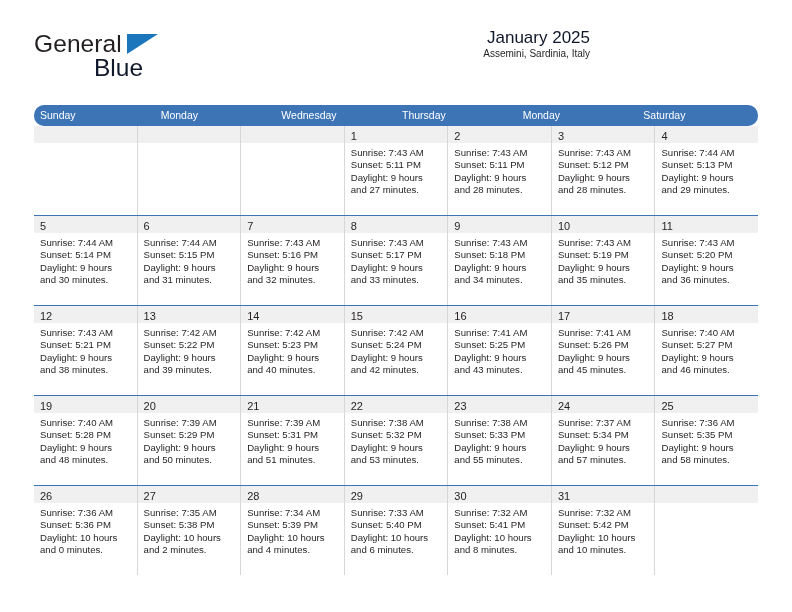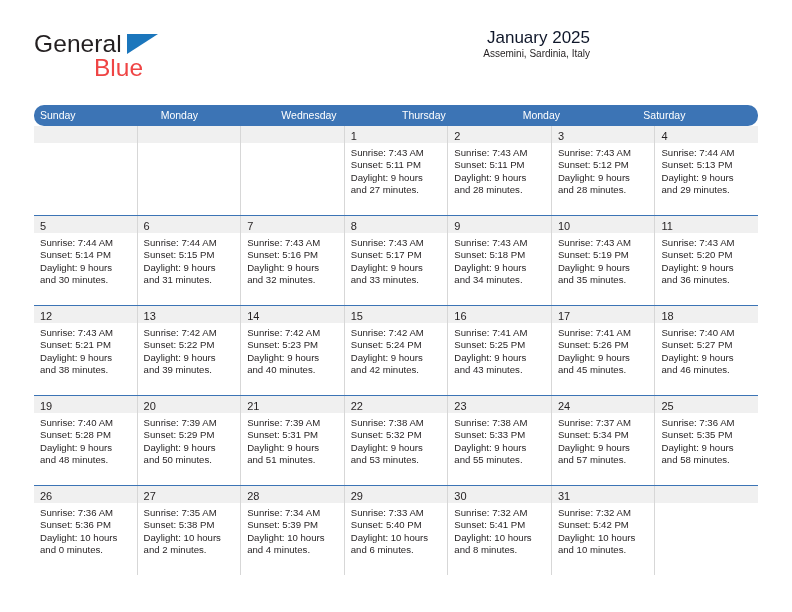--- a/index.html
+++ b/index.html
@@ -55,21 +55,21 @@
     width: 0;
     height: 0;
     border-left: 31px solid #1b76bc;
     border-bottom: 20px solid transparent;
   }
   .logo-blue {
     position: absolute;
     left: 60px;
     top: 24px;
     font-size: 24.5px;
-    color: #ef4444;
+    color: #0f172a;
     line-height: 1;
   }
 
   .titles {
     position: absolute;
     right: 0;
     top: 0;
     text-align: right;
   }
   .cal-title {

